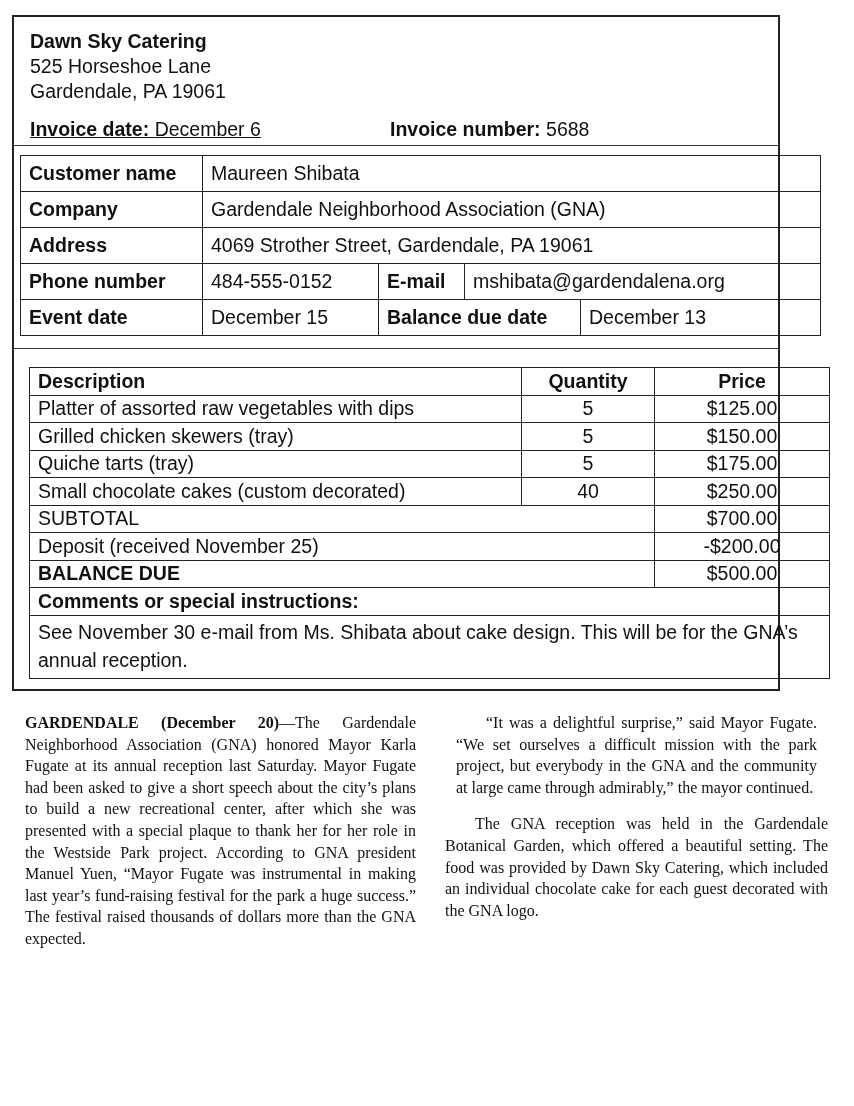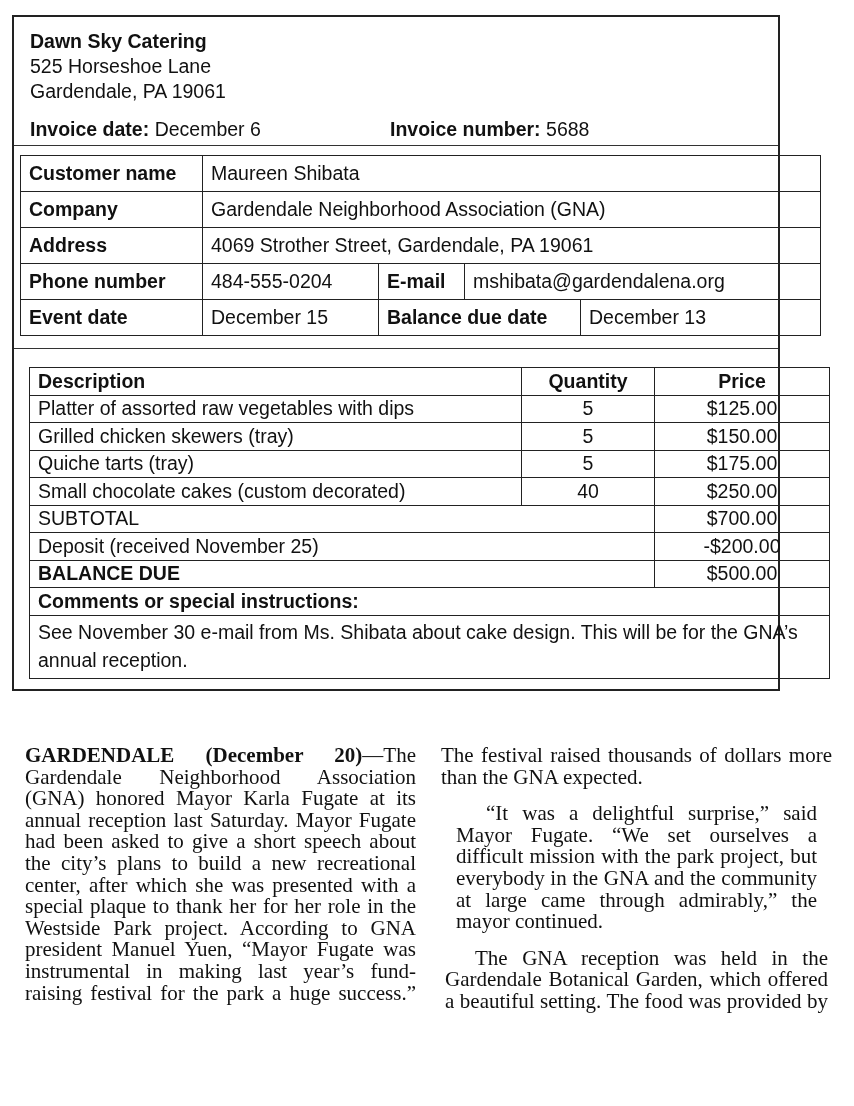--- a/index.html
+++ b/index.html
@@ -3,21 +3,21 @@
 <meta charset="utf-8">
 <style>
   html, body { margin:0; padding:0; background:#ffffff; }
   body { width:854px; height:1106px; position:relative; overflow:hidden; color:#111; }
   .sans { font-family: "Liberation Sans", "DejaVu Sans", sans-serif; }
   .serif { font-family: "Liberation Serif", "DejaVu Serif", serif; }
 
   #invoice { position:absolute; left:12px; top:15px; width:768px; height:676px; border:2px solid #222; box-sizing:border-box; }
   #header { position:absolute; left:16px; top:12px; font-size:19.5px; line-height:25px; }
   #header .bold { font-weight:bold; }
-  #invoice-line { position:absolute; left:16px; top:101px; font-size:19.5px; width:790px; }
+  #invoice-line { position:absolute; left:16px; top:101px; font-size:19.5px; width:790px;text-decoration:underline; }
   #invoice-line .lbl { font-weight:bold; }
   #inv-number { position:absolute; left:360px; top:0; }
   .hr { position:absolute; left:0; width:100%; border-top:1.5px solid #333; }
 
   table { border-collapse:collapse; position:absolute; font-size:19.5px; }
   td, th { border:1.5px solid #222; padding:0 8px; text-align:left; white-space:nowrap; }
   #customer-table { left:6px; top:138px; width:801px; }
   #customer-table td { height:35px; }
   #customer-table td.lbl { font-weight:bold; }
 
@@ -65,21 +65,21 @@
     <tr>
       <td class="lbl">Company</td>
       <td colspan="4">Gardendale Neighborhood Association (GNA)</td>
     </tr>
     <tr>
       <td class="lbl">Address</td>
       <td colspan="4">4069 Strother Street, Gardendale, PA 19061</td>
     </tr>
     <tr>
       <td class="lbl">Phone number</td>
-      <td>484-555-0204</td>
+      <td>484-555-0152</td>
       <td class="lbl">E-mail</td>
       <td colspan="2">mshibata@gardendalena.org</td>
     </tr>
     <tr>
       <td class="lbl">Event date</td>
       <td>December 15</td>
       <td class="lbl" colspan="2">Balance due date</td>
       <td>December 13</td>
     </tr>
   </tbody>
@@ -134,17 +134,17 @@
     <tr>
       <td colspan="3" class="bold">Comments or special instructions:</td>
     </tr>
     <tr>
       <td colspan="3" class="comments-cell">See November 30 e-mail from Ms. Shibata about cake design. This will be for the GNA’s annual reception.</td>
     </tr>
   </tbody>
     </table>
 </div>
 
-<div class="serif" style="position: absolute; top: 745px; left: 25px; width: 807px; height: 281px; font-size: 21px; line-height: 21.6px; text-align: justify; column-count: 2; column-gap: 25px; column-fill: auto;">
+<div class="serif" style="position: absolute; top: 712px; left: 25px; width: 807px; height: 281px; font-size: 16px; line-height: 21.6px; text-align: justify; column-count: 2; column-gap: 25px; column-fill: auto;">
     <p style="margin: 0px;"><span style="font-weight: bold;">GARDENDALE (December 20)</span><span>—The Gardendale Neighborhood Association (GNA) honored Mayor Karla Fugate at its annual reception last Saturday. Mayor Fugate had been asked to give a short speech about the city’s plans to build a new recreational center, after which she was presented with a special plaque to thank her for her role in the Westside Park project. According to GNA president Manuel Yuen, “Mayor Fugate was instrumental in making last year’s fund-raising festival for the park a huge success.” The festival raised thousands of dollars more than the GNA expected.</span></p>
     <p style="margin: 15px; text-indent: 30px;">“It was a delightful surprise,” said Mayor Fugate. “We set ourselves a difficult mission with the park project, but everybody in the GNA and the community at large came through admirably,” the mayor continued.</p>
     <p style="margin: 4px; text-indent: 30px;">The GNA reception was held in the Gardendale Botanical Garden, which offered a beautiful setting. The food was provided by Dawn Sky Catering, which included an individual chocolate cake for each guest decorated with the GNA logo.</p>
   </div>
 
 </body></html>

